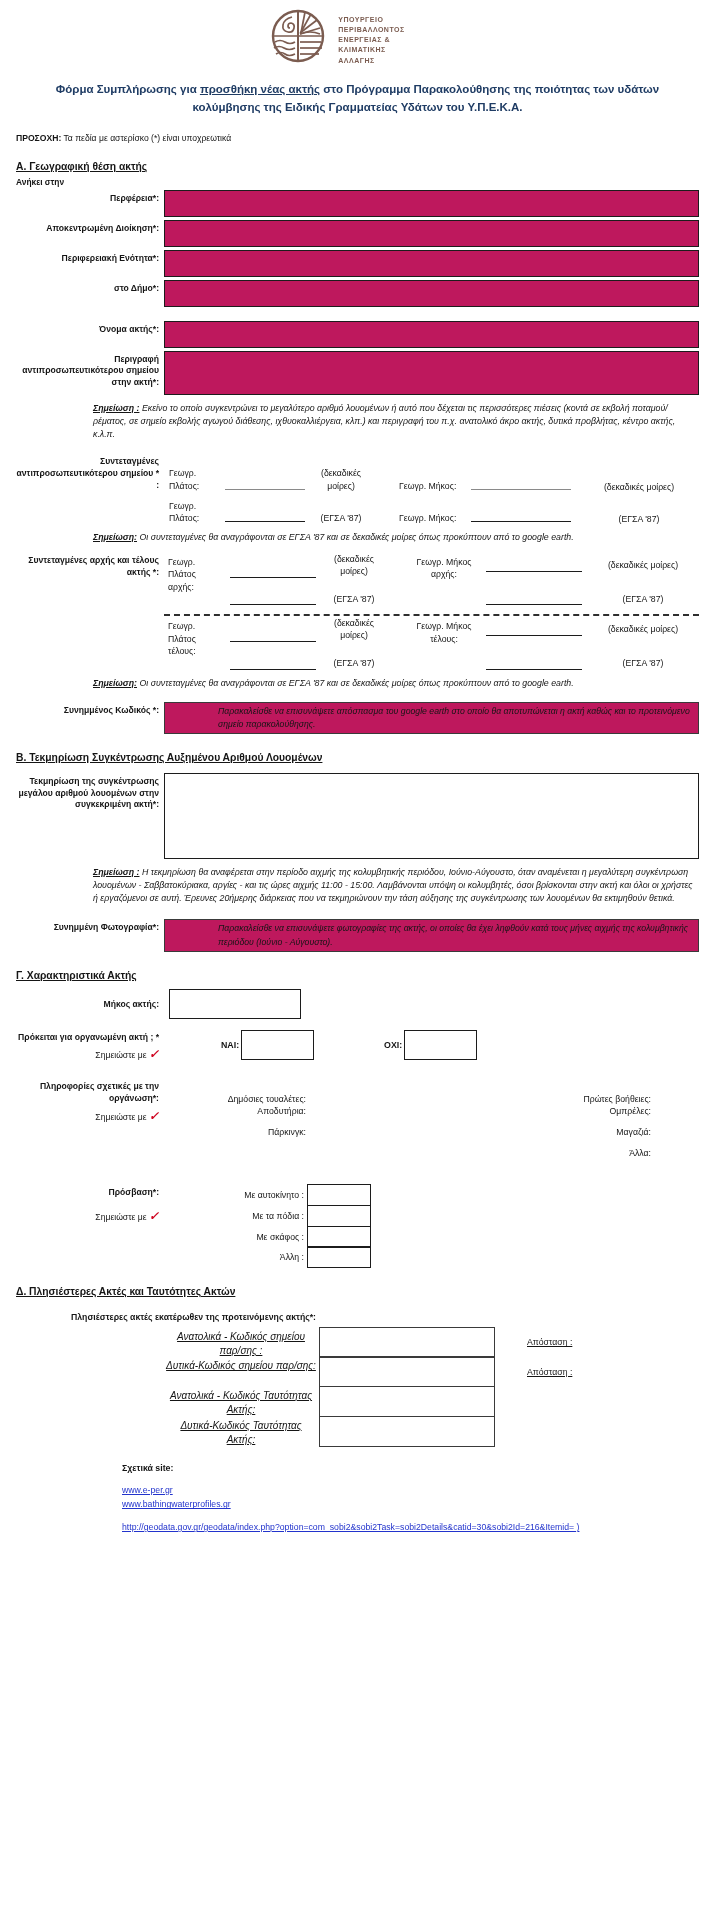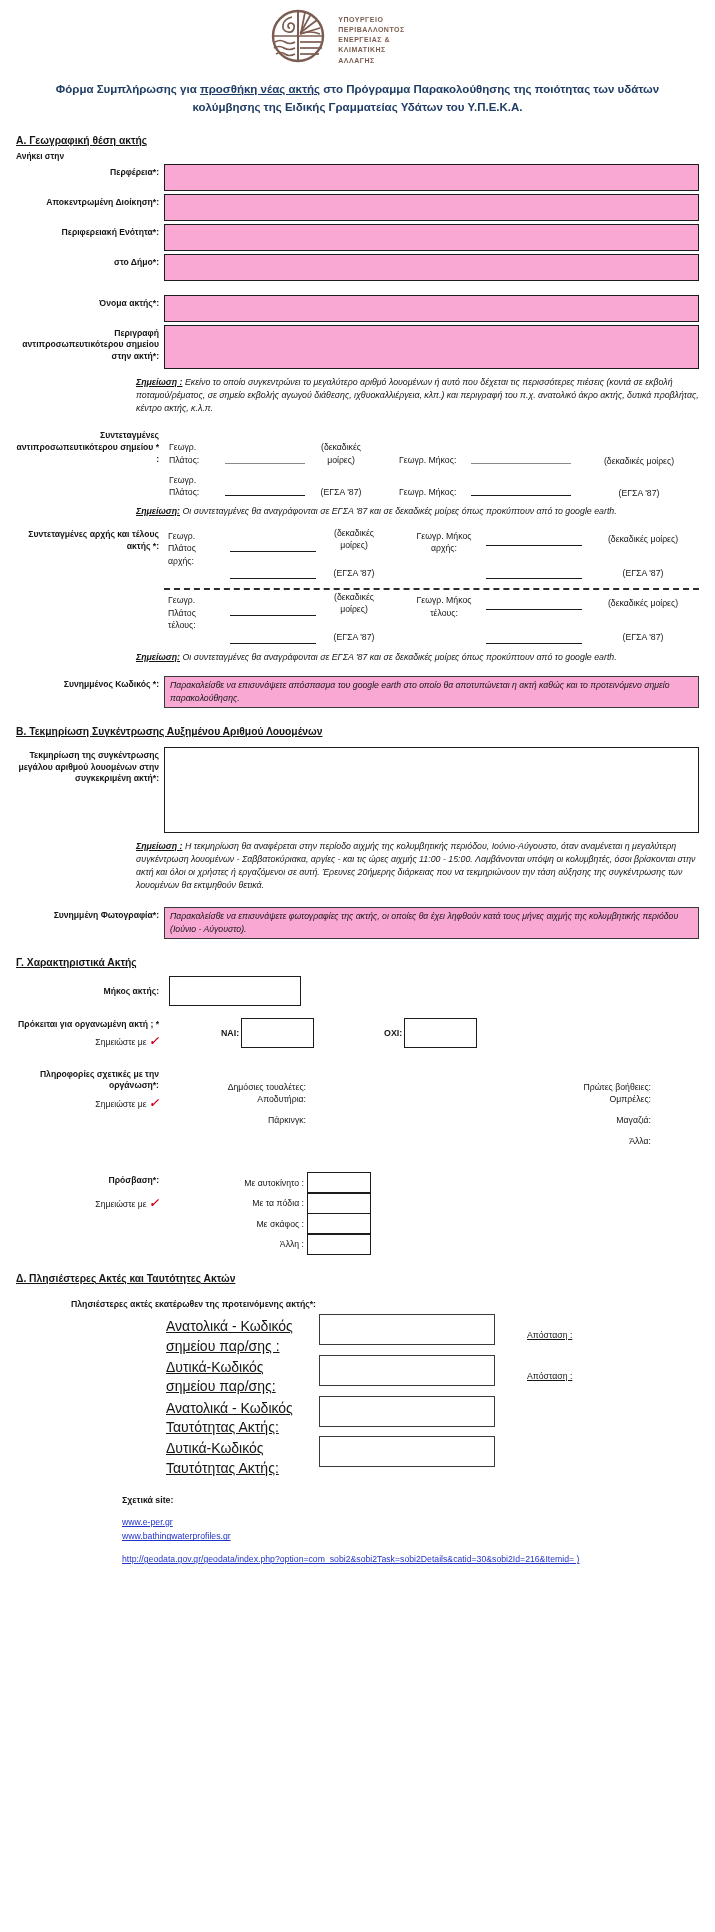--- a/index.html
+++ b/index.html
@@ -16,25 +16,25 @@
   .attention { margin-top:16px; font-size:8.6px; }
   .attention .b { font-weight:bold; }
 
   .sec-heading { font-weight:bold; text-decoration:underline; font-size:10.3px; margin-top:18px; }
 
   .belongs { font-weight:bold; font-size:8.4px; margin-top:5px; }
 
   
   .frow { display:flex; margin-top:3px; }
   .flabel { width:148px; flex-shrink:0; text-align:right; font-weight:bold; font-size:8.6px; line-height:1.35; padding:3px 5px 0 0; box-sizing:border-box; }
-  .fbox { flex:1; border:1.4px solid #1c1c1c; min-height:27px; box-sizing:border-box; background:#f9a8d4; }
+  .fbox { flex:1; border:1.4px solid #1c1c1c; min-height:27px; box-sizing:border-box; background:#be185d;padding-left:48px; }
   .fbox.tall { min-height:44px; }
   .fbox .phtext { font-style:italic; font-size:8.7px; line-height:1.5; padding:2px 5px; }
 
-  .note { margin:7px 0 0 120px; font-style:italic; font-size:8.8px; line-height:1.5; }
+  .note { margin:7px 0 0 77px; font-style:italic; font-size:8.8px; line-height:1.5; }
   .note .nlabel { font-weight:bold; text-decoration:underline; }
 
   
   .coordrow { display:flex; align-items:flex-end; margin-left:153px; margin-top:12px; font-size:8.7px; }
   .c-lat-label { width:54px; line-height:1.4; }
   .c-line { width:80px; border-bottom:1.3px solid #1c1c1c; align-self:flex-end; margin:0 6px 2px 2px; height:14px; }
   .c-line.gray { border-bottom-color:#8a8a8a; }
   .c-unit { width:60px; text-align:center; line-height:1.4; }
   .c-lon-label { width:70px; margin-left:28px; line-height:1.4; }
   .c-line2 { width:100px; border-bottom:1.3px solid #1c1c1c; align-self:flex-end; margin:0 8px 2px 2px; height:14px; }
@@ -79,21 +79,21 @@
   .acc-col { display:flex; flex-direction:column; margin-left:58px; }
   .accitem { display:flex; align-items:center; margin-top:-1.4px; }
   .accitem:first-child { margin-top:0; }
   .acclabel { width:82px; text-align:right; font-size:8.7px; padding-right:3px; }
   .accbox { width:64px; height:22px; border:1.4px solid #1c1c1c; box-sizing:border-box; }
 
   
   .d-intro { width:300px; text-align:right; font-weight:bold; font-size:8.7px; line-height:1.5; margin-top:14px; }
   .d-rows { margin-top:4px; }
   .drow { display:flex; margin-top:-1.4px; }
-  .dlabel { width:303px; flex-shrink:0; text-align:left; font-size:14px; line-height:1.4; padding:3px 3px 0 150px; box-sizing:border-box; text-decoration:underline; }
+  .dlabel { width:303px; flex-shrink:0; text-align:center; font-size:10px; line-height:1.4; padding:3px 3px 0 150px; box-sizing:border-box; text-decoration:underline;font-style:italic; }
   .dbox { width:176px; height:31px; border:1.4px solid #3a3a3a; box-sizing:border-box; }
   .ddist { margin-left:32px; font-size:8.7px; text-decoration:underline; align-self:center; }
 
   .sites { margin-top:16px; margin-left:106px; font-size:8.8px; }
   .sites .slabel { font-weight:bold; }
   .links { margin-top:10px; }
   .links a { color:#2233cc; text-decoration:underline; font-size:8.7px; line-height:1.7; display:block; width:520px; word-break:break-all; }
   .links a.gap { margin-top:8px; }
 
   
@@ -150,20 +150,23 @@
       <div>ΕΝΕΡΓΕΙΑΣ &amp;</div>
       <div>ΚΛΙΜΑΤΙΚΗΣ</div>
       <div>ΑΛΛΑΓΗΣ</div>
     </div>
   </div>
 
   <div class="form-title">
     <span>Φόρμα Συμπλήρωσης για </span><span class="u">προσθήκη νέας ακτής</span><span> στο Πρόγραμμα Παρακολούθησης της ποιότητας των υδάτων κολύμβησης της Ειδικής Γραμματείας Υδάτων του Υ.Π.Ε.Κ.Α.</span>
   </div>
 
+  <div class="attention">
+    <span class="b">ΠΡΟΣΟΧΗ:</span><span> Τα πεδία με αστερίσκο (*) είναι υποχρεωτικά</span>
+  </div>
 
   <div class="sec-heading">Α.  Γεωγραφική θέση ακτής</div>
   <div class="belongs">Ανήκει στην</div>
 
   <div>
     <div class="frow">
       <div class="flabel">Περφέρεια*:</div>
       <div class="fbox"></div>
     </div>
     <div class="frow">

